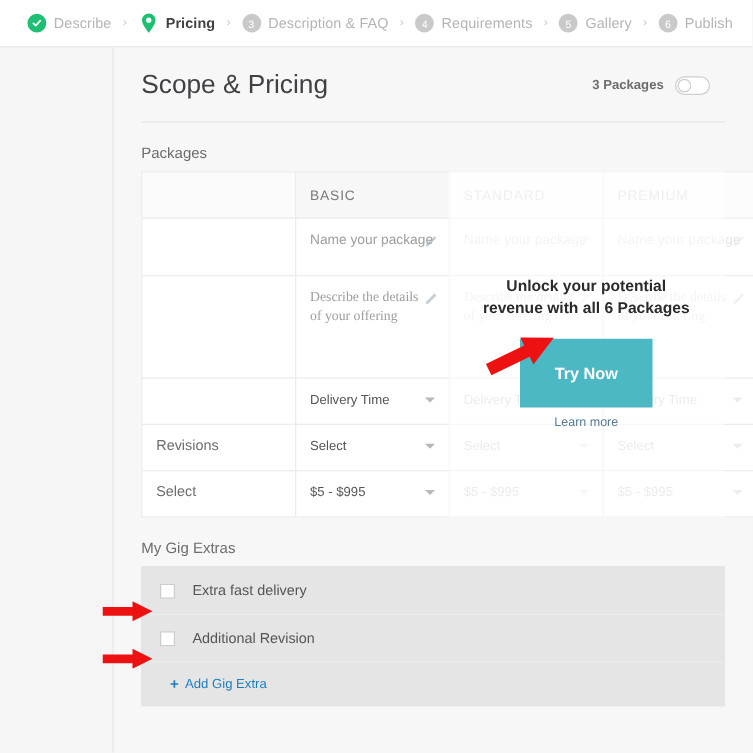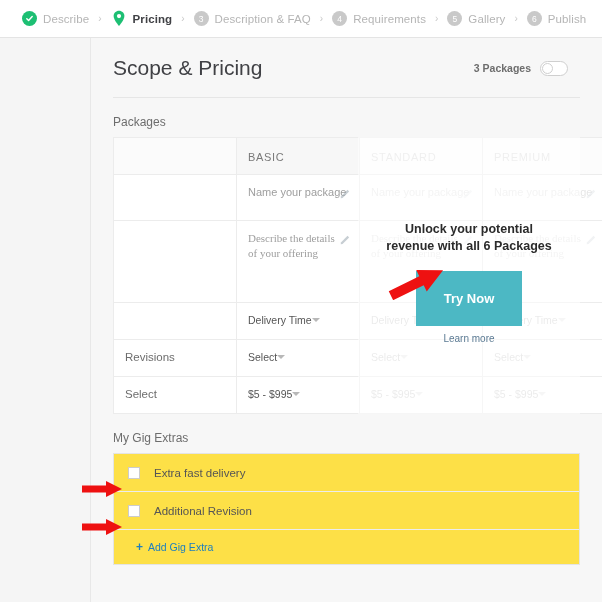--- a/index.html
+++ b/index.html
@@ -115,21 +115,21 @@
 
   .rowlabel { font-size: 11.5px; color: #6d6d6d; padding: 11px; }
 
   .pencil {
     position: absolute; right: 8px; top: 10px;
     width: 11px; height: 11px; opacity: .55;
   }
 
   .selcell {
     padding: 11px; display: flex; align-items: center;
-    justify-content: flex-start;
+    justify-content: space-between;
   }
   .sel-txt { font-size: 10.5px; color: #555; }
   .caret {
     width: 0; height: 0;
     border-left: 4px solid transparent;
     border-right: 4px solid transparent;
     border-top: 4px solid #b8b8b8;
   }
 
   
@@ -162,21 +162,21 @@
   }
   .learn {
     display: block; margin-top: 7px;
     font-size: 10px; color: #5b7a93;
     text-decoration: none;
   }
 
   
   .extras-box {
     margin: 0 22px;
-    background: #fde047;
+    background: #e5e5e5;
     border: 1px solid #e4e4e4;
   }
   .extra-row {
     height: 38px;
     display: flex; align-items: center;
     padding: 0 14px;
     border-bottom: 1px solid #ececec;
   }
   .extra-row:last-child { border-bottom: none; }
   .cbox {

